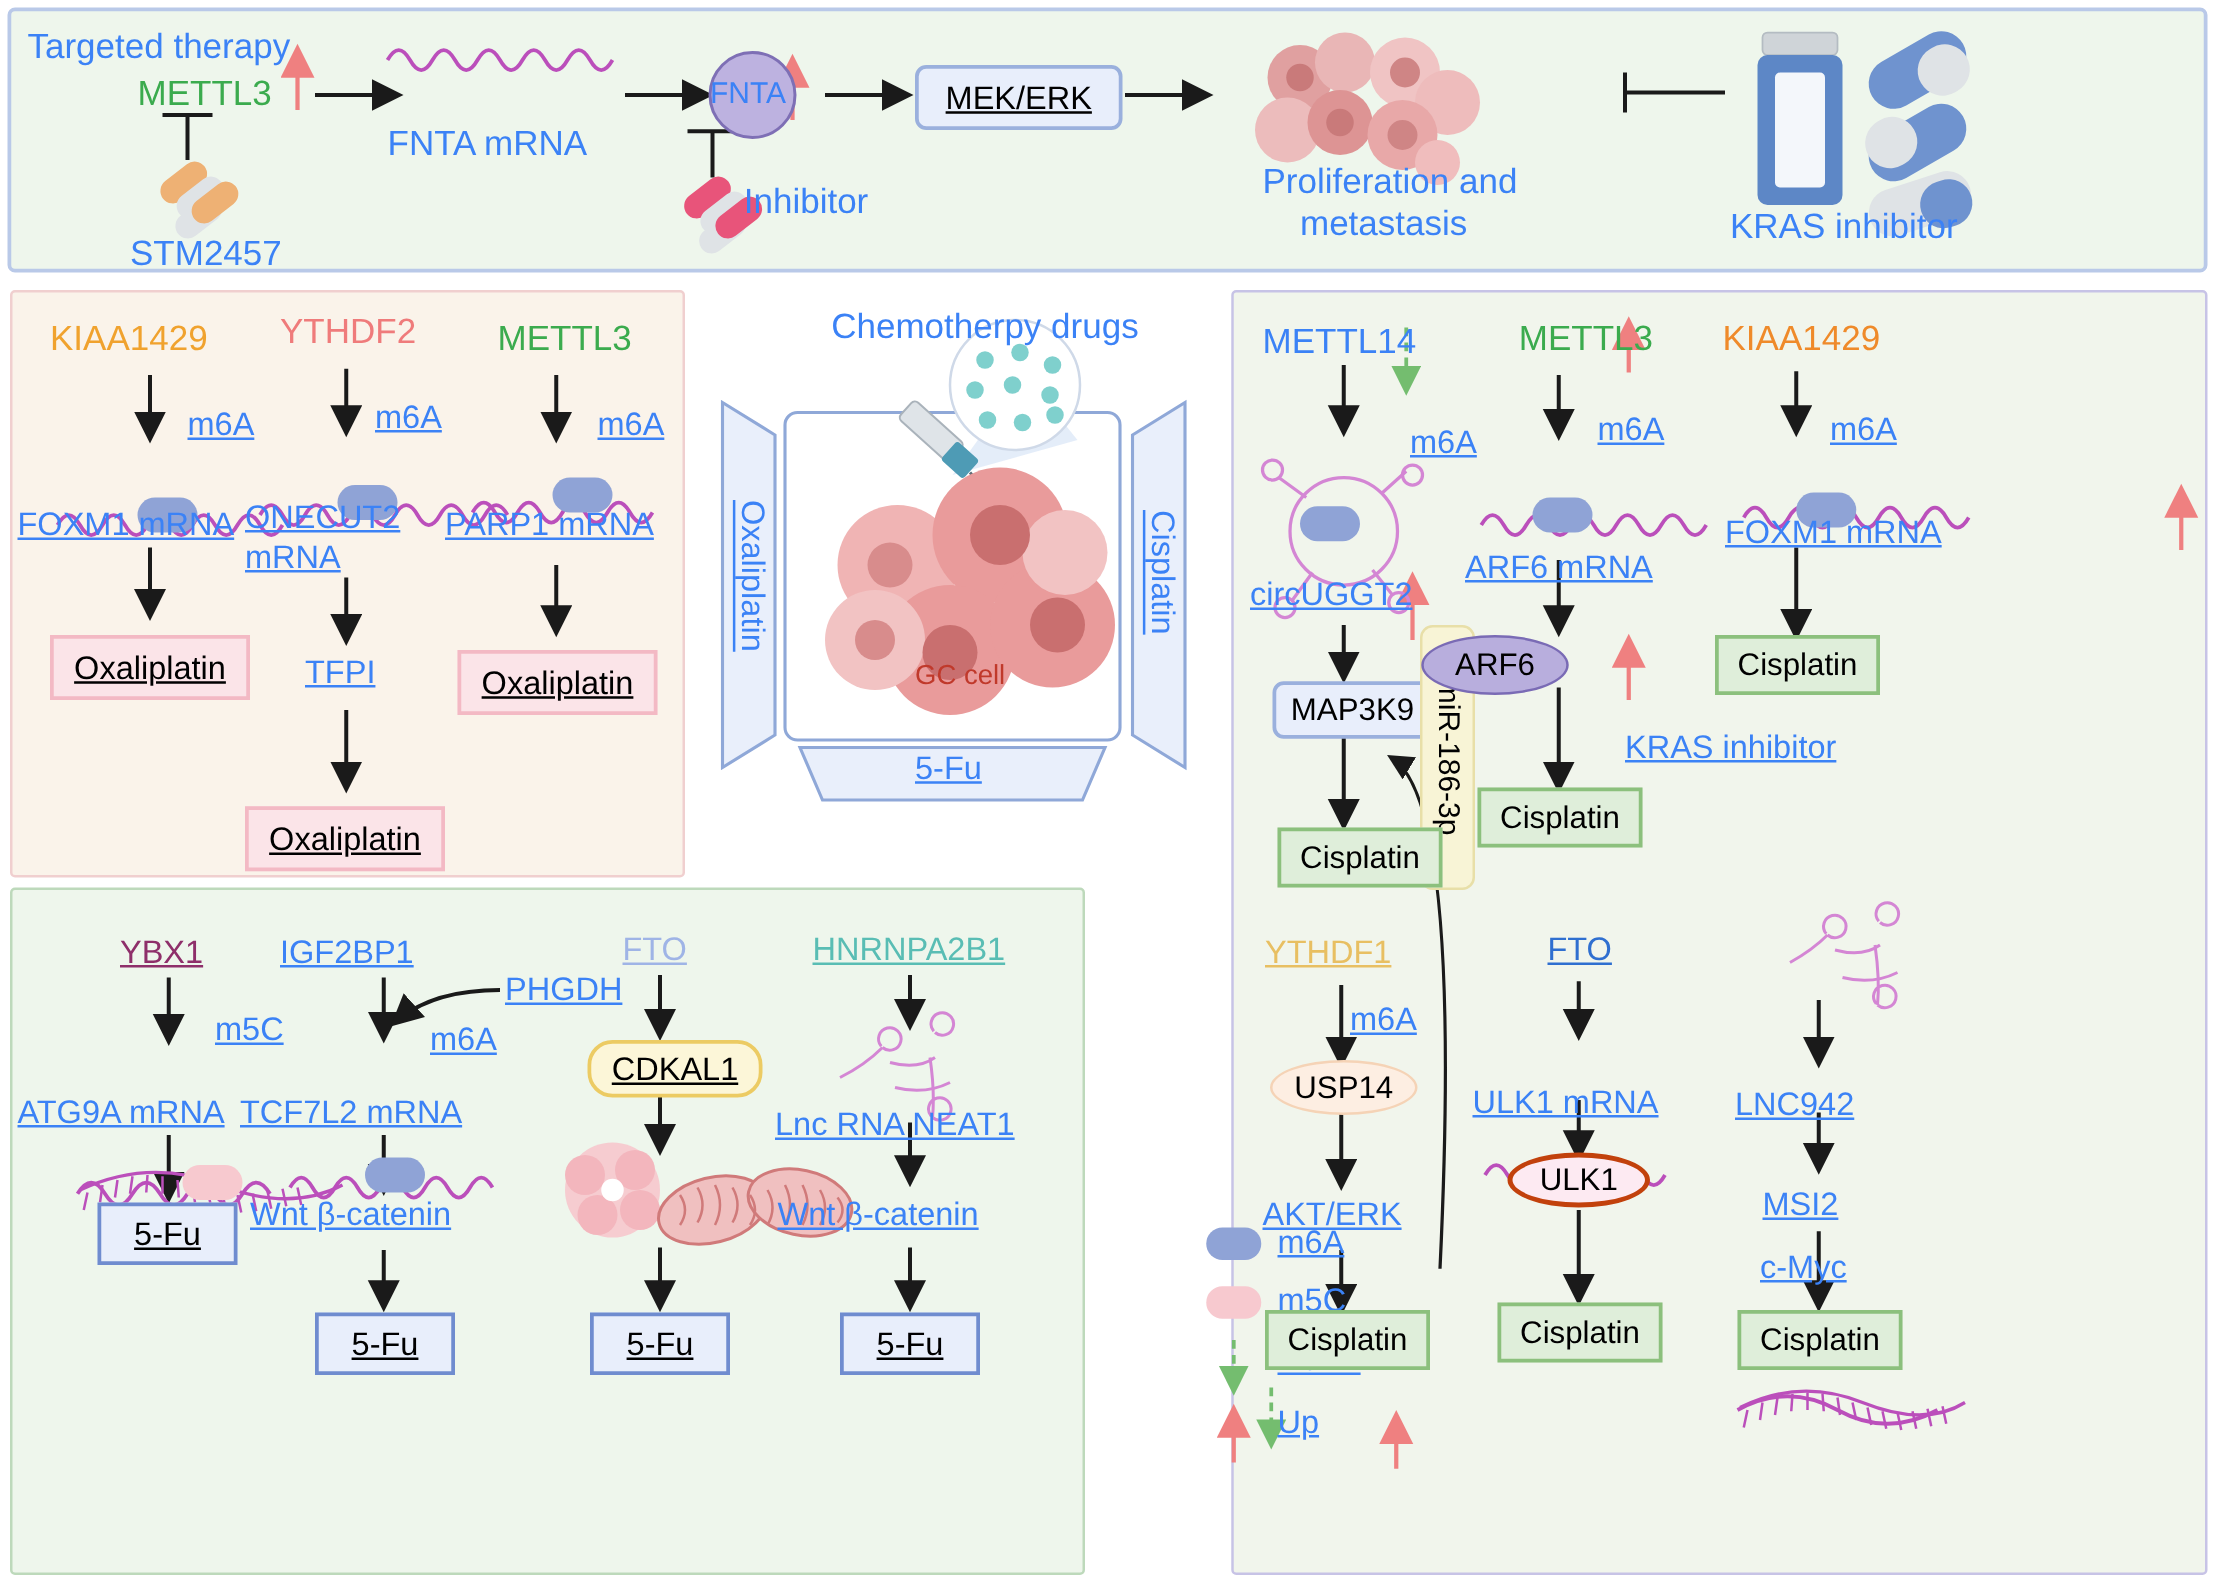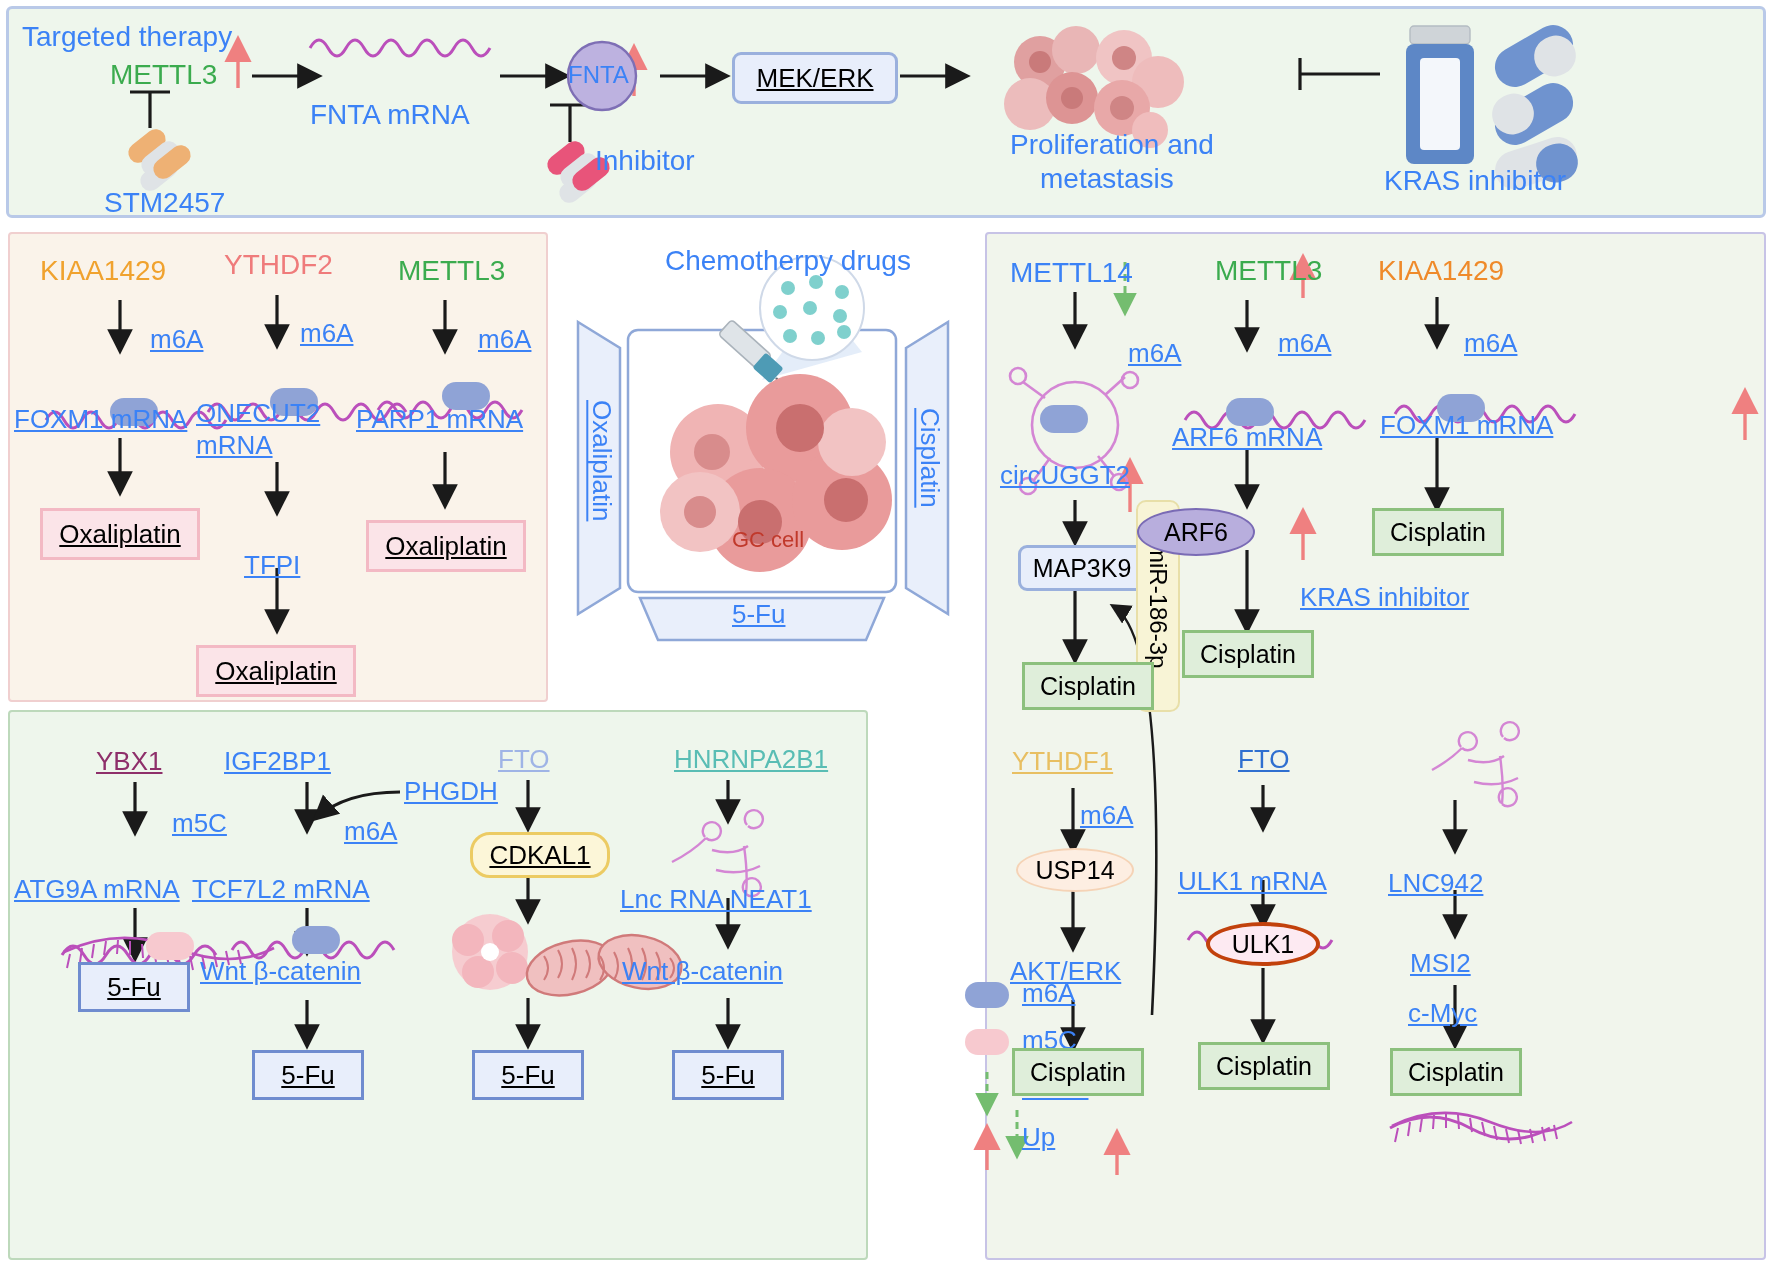--- a/index.html
+++ b/index.html
@@ -338,21 +338,21 @@
   <div class="lbl f26" style="left:150px;top:326px;">m6A</div>
   <div class="lbl f26" style="left:14px;top:406px;">FOXM1 mRNA</div>
   <div class="box box-pink" style="left:40px;top:508px;width:160px;height:52px;">
     <span class="f26">Oxaliplatin</span>
   </div>
 
   <div class="lbl f28 c-red" style="left:224px;top:250px;">YTHDF2</div>
   <div class="lbl f26" style="left:300px;top:320px;">m6A</div>
   <div class="lbl f26" style="left:196px;top:400px;">ONECUT2</div>
   <div class="lbl f26" style="left:196px;top:432px;">mRNA</div>
-  <div class="lbl f26" style="left:244px;top:552px;">TFPI</div>
+  <div class="lbl f26" style="left:244px;top:524px;">TFPI</div>
   <div class="box box-pink" style="left:196px;top:645px;width:160px;height:52px;">
     <span class="f26">Oxaliplatin</span>
   </div>
 
   <div class="lbl f28 c-green" style="left:398px;top:256px;">METTL3</div>
   <div class="lbl f26" style="left:478px;top:326px;">m6A</div>
   <div class="lbl f26" style="left:356px;top:406px;">PARP1 mRNA</div>
   <div class="box box-pink" style="left:366px;top:520px;width:160px;height:52px;">
     <span class="f26">Oxaliplatin</span>
   </div>
@@ -380,21 +380,21 @@
   </div>
 
   <div class="lbl f26 c-bluepale" style="left:498px;top:746px;">FTO</div>
   <div class="box box-yellowcap" style="left:470px;top:832px;width:140px;height:46px;">
     <span class="f26">CDKAL1</span>
   </div>
   <div class="box box-blue" style="left:472px;top:1050px;width:112px;height:50px;">
     <span class="f26">5-Fu</span>
   </div>
 
-  <div class="lbl f26 c-teal" style="left:650px;top:746px;margin-left:24px;">HNRNPA2B1</div>
+  <div class="lbl f26 c-teal" style="left:650px;top:746px;">HNRNPA2B1</div>
   <div class="lbl f26" style="left:620px;top:886px;">Lnc RNA NEAT1</div>
   <div class="lbl f26" style="left:622px;top:958px;">Wnt β-catenin</div>
   <div class="box box-blue" style="left:672px;top:1050px;width:112px;height:50px;">
     <span class="f26">5-Fu</span>
   </div>
 
   <div class="lbl f26" style="left:1022px;top:980px;">m6A</div>
   <div class="lbl f26" style="left:1022px;top:1027px;">m5C</div>
   <div class="lbl f26" style="left:1022px;top:1074px;">Down</div>
   <div class="lbl f26" style="left:1022px;top:1124px;">Up</div>
@@ -407,21 +407,21 @@
   </div>
   <div class="box box-mir vrt" style="left:1136px;top:500px;width:44px;height:212px;">
     <span class="f24">miR-186-3p</span>
   </div>
   <div class="box box-green" style="left:1022px;top:662px;width:132px;height:48px;">
     <span class="f25">Cisplatin</span>
   </div>
 
   <div class="lbl f28 c-green" style="left:1215px;top:256px;">METTL3</div>
   <div class="lbl f26" style="left:1278px;top:330px;">m6A</div>
-  <div class="lbl f26" style="left:1172px;top:424px;">ARF6 mRNA</div>
+  <div class="lbl f26" style="left:1172px;top:440px;">ARF6 mRNA</div>
   <div class="ellipse ell-purple" style="left:1137px;top:508px;width:118px;height:48px;text-align:center;">
     <span class="f25">ARF6</span>
   </div>
   <div class="lbl f26" style="left:1300px;top:584px;">KRAS inhibitor</div>
   <div class="box box-green" style="left:1182px;top:630px;width:132px;height:48px;">
     <span class="f25">Cisplatin</span>
   </div>
 
   <div class="lbl f28 c-orange2" style="left:1378px;top:256px;">KIAA1429</div>
   <div class="lbl f26" style="left:1464px;top:330px;">m6A</div>

